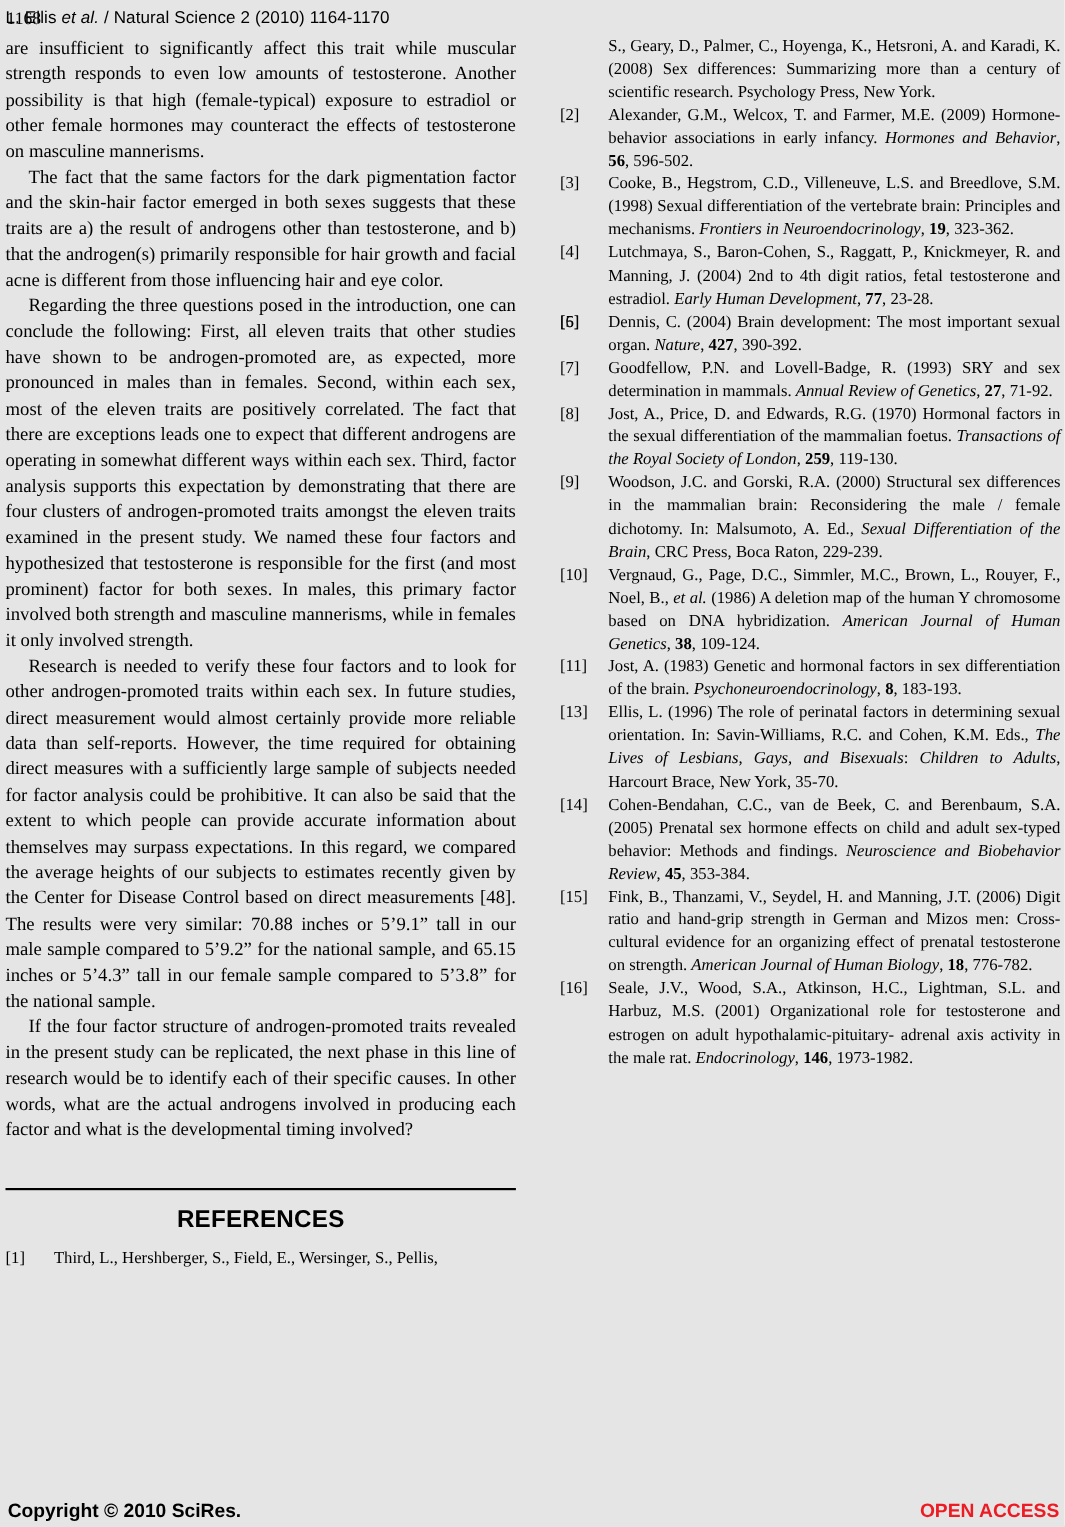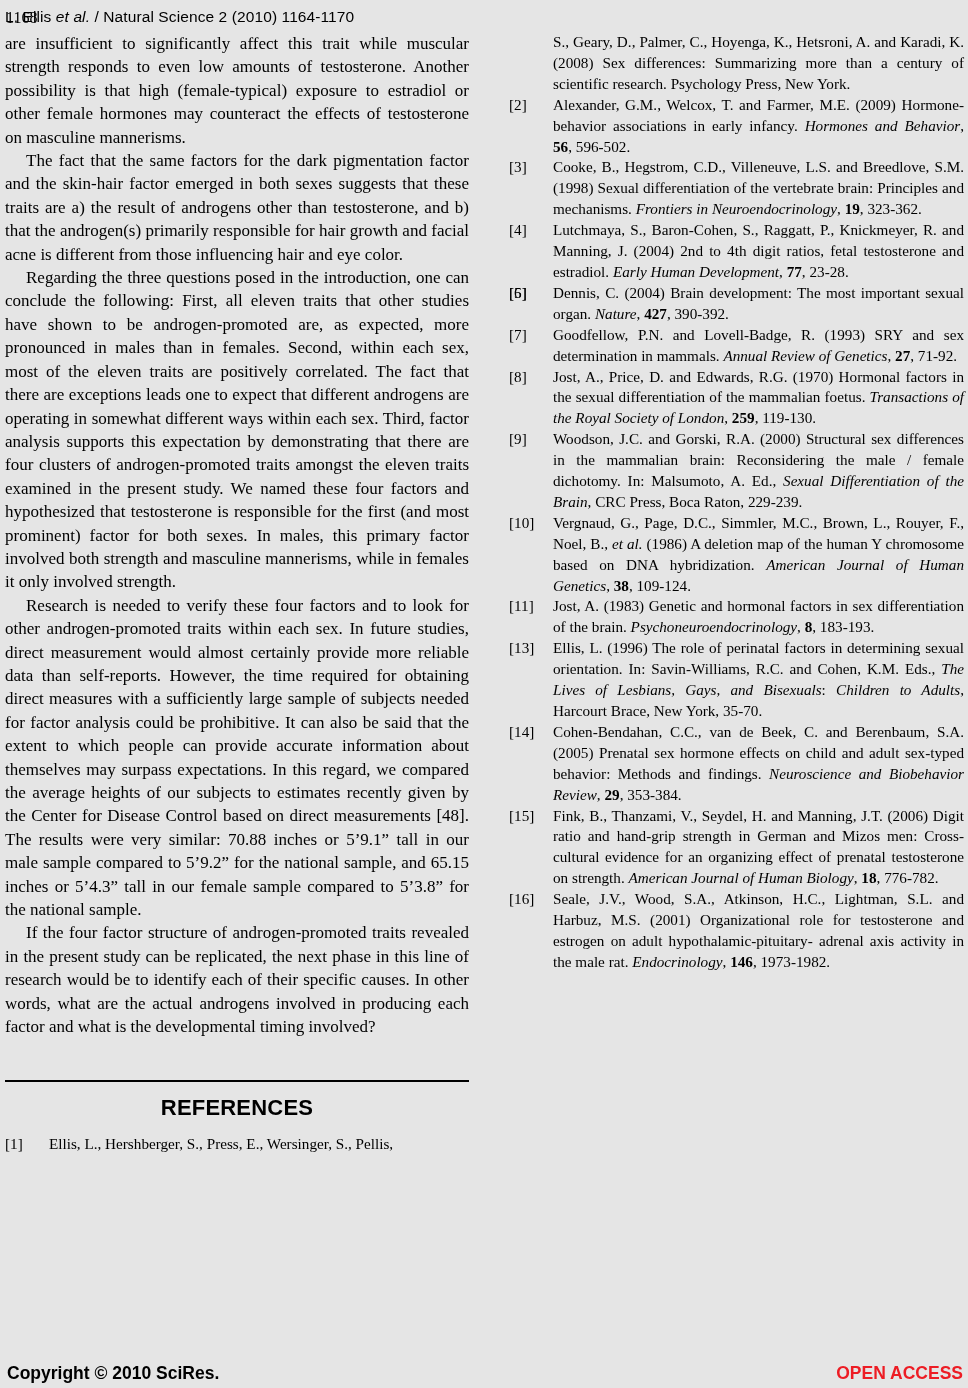--- a/index.html
+++ b/index.html
@@ -104,41 +104,41 @@
       <div>
           <p class="para">are insufficient to significantly affect this trait while muscular strength responds to even low amounts of testosterone. Another possibility is that high (female-typical) exposure to estradiol or other female hormones may counteract the effects of testosterone on masculine mannerisms.</p>
           <p class="para indent">The fact that the same factors for the dark pigmentation factor and the skin-hair factor emerged in both sexes suggests that these traits are a) the result of androgens other than testosterone, and b) that the androgen(s) primarily responsible for hair growth and facial acne is different from those influencing hair and eye color.</p>
           <p class="para indent">Regarding the three questions posed in the introduction, one can conclude the following: First, all eleven traits that other studies have shown to be androgen-promoted are, as expected, more pronounced in males than in females. Second, within each sex, most of the eleven traits are positively correlated. The fact that there are exceptions leads one to expect that different androgens are operating in somewhat different ways within each sex. Third, factor analysis supports this expectation by demonstrating that there are four clusters of androgen-promoted traits amongst the eleven traits examined in the present study. We named these four factors and hypothesized that testosterone is responsible for the first (and most prominent) factor for both sexes. In males, this primary factor involved both strength and masculine mannerisms, while in females it only involved strength.</p>
           <p class="para indent">Research is needed to verify these four factors and to look for other androgen-promoted traits within each sex. In future studies, direct measurement would almost certainly provide more reliable data than self-reports. However, the time required for obtaining direct measures with a sufficiently large sample of subjects needed for factor analysis could be prohibitive. It can also be said that the extent to which people can provide accurate information about themselves may surpass expectations. In this regard, we compared the average heights of our subjects to estimates recently given by the Center for Disease Control based on direct measurements [48]. The results were very similar: 70.88 inches or 5’9.1” tall in our male sample compared to 5’9.2” for the national sample, and 65.15 inches or 5’4.3” tall in our female sample compared to 5’3.8” for the national sample.</p>
           <p class="para indent">If the four factor structure of androgen-promoted traits revealed in the present study can be replicated, the next phase in this line of research would be to identify each of their specific causes. In other words, what are the actual androgens involved in producing each factor and what is the developmental timing involved?</p>
         </div>
       <hr class="refs-rule">
       <h2 class="refs-heading">REFERENCES</h2>
       <div class="ref-item">
-        <span class="ref-label">[1]</span><span>Ellis, L., Hershberger, S., Press, E., Wersinger, S., Pellis,</span>
+        <span class="ref-label">[1]</span><span>Third, L., Hershberger, S., Field, E., Wersinger, S., Pellis,</span>
       </div>
     </div>
 
     <div class="col-gap"></div>
 
     <div class="col-right">
       <div class="ref-cont">S., Geary, D., Palmer, C., Hoyenga, K., Hetsroni, A. and Karadi, K. (2008) Sex differences: Summarizing more than a century of scientific research. Psychology Press, New York.</div>
       <div>
           <div class="ref-item"><span class="ref-label">[2]</span><span><span>Alexander, G.M., Welcox, T. and Farmer, M.E. (2009) Hormone-behavior associations in early infancy. </span><i>Hormones and Behavior</i><span>, </span><b>56</b><span>, 596-502.</span></span></div>
           <div class="ref-item"><span class="ref-label">[3]</span><span><span>Cooke, B., Hegstrom, C.D., Villeneuve, L.S. and Breedlove, S.M. (1998) Sexual differentiation of the vertebrate brain: Principles and mechanisms. </span><i>Frontiers in Neuroendocrinology</i><span>, </span><b>19</b><span>, 323-362.</span></span></div>
           <div class="ref-item"><span class="ref-label">[4]</span><span><span>Lutchmaya, S., Baron-Cohen, S., Raggatt, P., Knickmeyer, R. and Manning, J. (2004) 2nd to 4th digit ratios, fetal testosterone and estradiol. </span><i>Early Human Development</i><span>, </span><b>77</b><span>, 23-28.</span></span></div>
           <div class="ref-item"><span class="ref-label">[5]</span></div>
           <div class="ref-item"><span class="ref-label">[6]</span><span><span>Dennis, C. (2004) Brain development: The most important sexual organ. </span><i>Nature</i><span>, </span><b>427</b><span>, 390-392.</span></span></div>
           <div class="ref-item"><span class="ref-label">[7]</span><span><span>Goodfellow, P.N. and Lovell-Badge, R. (1993) SRY and sex determination in mammals. </span><i>Annual Review of Genetics</i><span>, </span><b>27</b><span>, 71-92.</span></span></div>
           <div class="ref-item"><span class="ref-label">[8]</span><span><span>Jost, A., Price, D. and Edwards, R.G. (1970) Hormonal factors in the sexual differentiation of the mammalian foetus. </span><i>Transactions of the Royal Society of London</i><span>, </span><b>259</b><span>, 119-130.</span></span></div>
           <div class="ref-item"><span class="ref-label">[9]</span><span><span>Woodson, J.C. and Gorski, R.A. (2000) Structural sex differences in the mammalian brain: Reconsidering the male / female dichotomy. In: Malsumoto, A. Ed., </span><i>Sexual Differentiation of the Brain</i><span>, CRC Press, Boca Raton, 229-239.</span></span></div>
           <div class="ref-item"><span class="ref-label">[10]</span><span><span>Vergnaud, G., Page, D.C., Simmler, M.C., Brown, L., Rouyer, F., Noel, B., </span><i>et al.</i><span> (1986) A deletion map of the human Y chromosome based on DNA hybridization. </span><i>American Journal of Human Genetics</i><span>, </span><b>38</b><span>, 109-124.</span></span></div>
           <div class="ref-item"><span class="ref-label">[11]</span><span><span>Jost, A. (1983) Genetic and hormonal factors in sex differentiation of the brain. </span><i>Psychoneuroendocrinology</i><span>, </span><b>8</b><span>, 183-193.</span></span></div>
           <div class="ref-item"><span class="ref-label">[13]</span><span><span>Ellis, L. (1996) The role of perinatal factors in determining sexual orientation. In: Savin-Williams, R.C. and Cohen, K.M. Eds., </span><i>The Lives of Lesbians, Gays, and Bisexuals</i><span>: </span><i>Children to Adults</i><span>, Harcourt Brace, New York, 35-70.</span></span></div>
-          <div class="ref-item"><span class="ref-label">[14]</span><span><span>Cohen-Bendahan, C.C., van de Beek, C. and Berenbaum, S.A. (2005) Prenatal sex hormone effects on child and adult sex-typed behavior: Methods and findings. </span><i>Neuroscience and Biobehavior Review</i><span>, </span><b>29</b><span>, 353-384.</span></span></div>
+          <div class="ref-item"><span class="ref-label">[14]</span><span><span>Cohen-Bendahan, C.C., van de Beek, C. and Berenbaum, S.A. (2005) Prenatal sex hormone effects on child and adult sex-typed behavior: Methods and findings. </span><i>Neuroscience and Biobehavior Review</i><span>, </span><b>45</b><span>, 353-384.</span></span></div>
           <div class="ref-item"><span class="ref-label">[15]</span><span><span>Fink, B., Thanzami, V., Seydel, H. and Manning, J.T. (2006) Digit ratio and hand-grip strength in German and Mizos men: Cross-cultural evidence for an organizing effect of prenatal testosterone on strength. </span><i>American Journal of Human Biology</i><span>, </span><b>18</b><span>, 776-782.</span></span></div>
           <div class="ref-item"><span class="ref-label">[16]</span><span><span>Seale, J.V., Wood, S.A., Atkinson, H.C., Lightman, S.L. and Harbuz, M.S. (2001) Organizational role for testosterone and estrogen on adult hypothalamic-pituitary- adrenal axis activity in the male rat. </span><i>Endocrinology</i><span>, </span><b>146</b><span>, 1973-1982.</span></span></div>
         </div>
     </div>
 
   </div>
 
   <div class="footer">
     <span>Copyright © 2010 SciRes.</span>
     <span style="color: rgb(237, 28, 36);">OPEN ACCESS</span>

